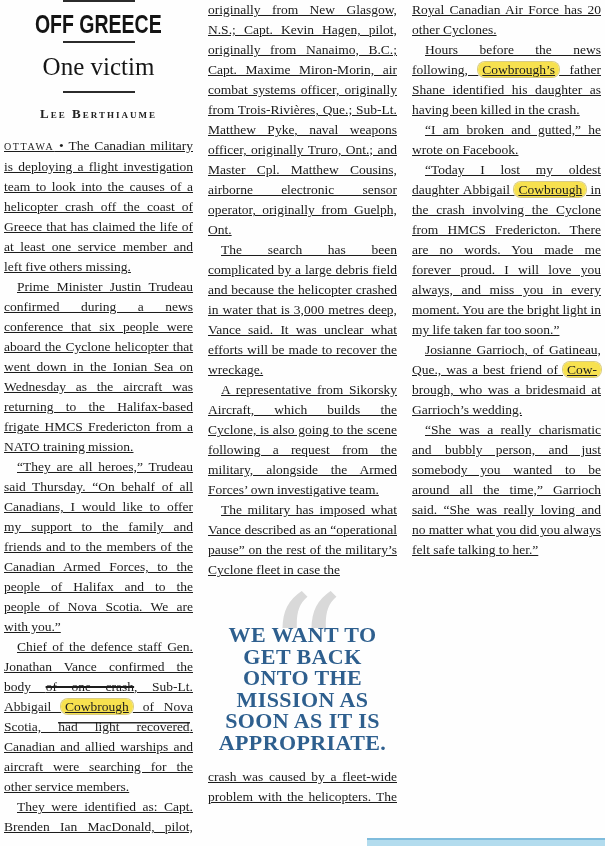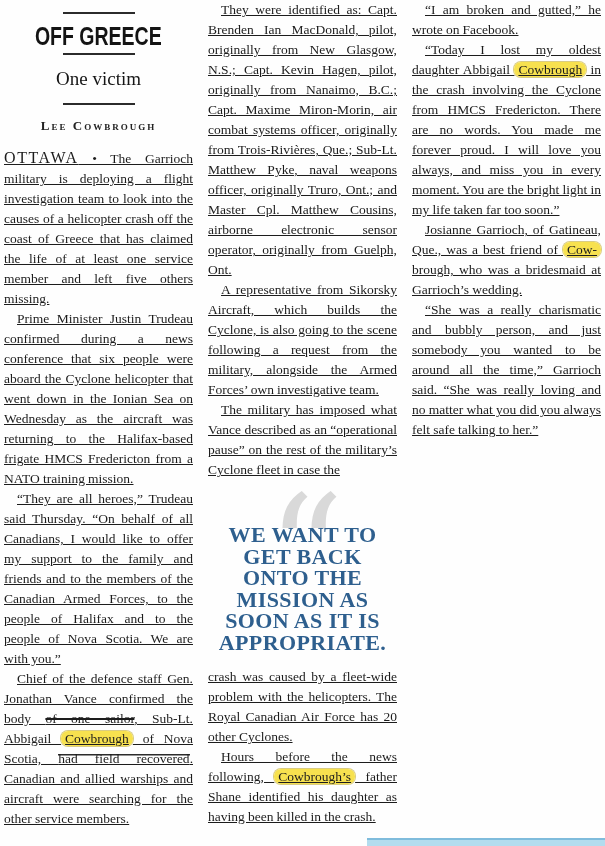--- a/index.html
+++ b/index.html
@@ -13,39 +13,39 @@
   }
   .article {
     width: 597px;
     height: 846px;
     margin-left: 4px;
     columns: 3;
     column-gap: 15px;
     column-fill: auto;
   }
   
-  .masthead { text-align: center; break-inside: avoid; padding-bottom: 14px; margin-top: 12px; }
+  .masthead { text-align: center; break-inside: avoid; padding-bottom: 14px; }
   .rule { height: 2px; width: 72px; background: #2b2b2b; margin: 0 auto; }
   .rule-top { margin-bottom: 9px; }
   .kicker {
     font-family: "Liberation Sans", sans-serif;
     font-weight: bold;
     font-size: 25px;
     letter-spacing: 0px;
     color: #141414;
     display: inline-block;
     transform: scaleX(0.78);
     line-height: 1.1;
     margin: 0 0 2px 0;
     white-space: nowrap;
   }
   .rule-under-kicker { margin-bottom: 13px; }
   .headline {
     font-weight: 500;
-    font-size: 19px;
+    font-size: 25px;
     line-height: 22.5px;
     color: #161616;
     margin: 0 2px 13px 2px;
   }
   .headline span { display: block; }
   .rule-under-headline { margin-bottom: 13px; }
   .byline {
     font-variant: small-caps;
     font-weight: bold;
     font-size: 13px;
@@ -58,21 +58,21 @@
     line-height: 20px;
     text-align: justify;
     text-indent: 13px;
     hyphens: auto;
     -webkit-hyphens: auto;
     word-spacing: -0.2px;
     text-decoration: underline;
   }
   .body-p.no-indent { text-indent: 0; }
   .seg-dateline {
-    font-size: 16px;
+    font-size: 10px;
     letter-spacing: 1.6px;
     font-weight: 500;
     margin-top: 24px;
   }
   .seg-hl {
     background: var(--hl, #f7e14f);
     box-shadow: 0 0 0 1px var(--hl-border, rgba(186,162,30,0.55));
     padding: 0 4px;
     border-radius: 7px;
   }
@@ -131,28 +131,29 @@
   <header class="masthead">
     <div class="rule rule-top"></div>
     <div style="text-align:center;">
       <span class="kicker">OFF GREECE</span>
     </div>
     <div class="rule rule-under-kicker"></div>
     <h1 class="headline">
       <span>One victim</span>
     </h1>
     <div class="rule rule-under-headline"></div>
-    <div class="byline">Lee Cowbrough</div>
+    <div class="byline">Lee Berthiaume</div>
   </header>
 
-<p class="body-p no-indent"><span class="seg-dateline">OTTAWA</span><span> • The Garrioch military is deploying a flight investigation team to look into the causes of a helicopter crash off the coast of Greece that has claimed the life of at least one service member and left five others missing.</span></p>
+<p class="body-p no-indent"><span class="seg-dateline">OTTAWA</span><span> • The Canadian military is deploying a flight investigation team to look into the causes of a helicopter crash off the coast of Greece that has claimed the life of at least one service member and left five others missing.</span></p>
     <p class="body-p"><span>Prime Minister Justin Trudeau confirmed during a news conference that six people were aboard the Cyclone helicopter that went down in the Ionian Sea on Wednesday as the aircraft was returning to the Halifax-based frigate HMCS Fredericton from a NATO training mission.</span></p>
     <p class="body-p"><span>“They are all heroes,” Trudeau said Thursday. “On behalf of all Canadians, I would like to offer my support to the family and friends and to the members of the Canadian Armed Forces, to the people of Halifax and to the people of Nova Scotia. We are with you.”</span></p>
-    <p class="body-p"><span>Chief of the defence staff Gen. Jonathan Vance confirmed the body </span><span class="seg-strike">of one sailor</span><span>, Sub-Lt. Abbigail </span><span class="seg-hl">Cowbrough</span><span> of Nova Scotia, </span><span class="seg-over">had field recovered</span><span>. Canadian and allied warships and aircraft were searching for the other service members.</span></p>
+    <p class="body-p"><span>Chief of the defence staff Gen. Jonathan Vance confirmed the body </span><span class="seg-strike">of one crash</span><span>, Sub-Lt. Abbigail </span><span class="seg-hl">Cowbrough</span><span> of Nova Scotia, </span><span class="seg-over">had light recovered</span><span>. Canadian and allied warships and aircraft were searching for the other service members.</span></p>
     <p class="body-p"><span>They were identified as: Capt. Brenden Ian MacDonald, pilot, originally from New Glasgow, N.S.; Capt. Kevin Hagen, pilot, originally from Nanaimo, B.C.; Capt. Maxime Miron-Morin, air combat systems officer, originally from Trois-Rivières, Que.; Sub-Lt. Matthew Pyke, naval weapons officer, originally Truro, Ont.; and Master Cpl. Matthew Cousins, airborne electronic sensor operator, originally from Guelph, Ont.</span></p>
+    <p class="body-p"><span>The search has been complicated by a large debris field and because the helicopter crashed in water that is 3,000 metres deep, Vance said. It was unclear what efforts will be made to recover the wreckage.</span></p>
     <p class="body-p"><span>A representative from Sikorsky Aircraft, which builds the Cyclone, is also going to the scene following a request from the military, alongside the Armed Forces’ own investigative team.</span></p>
     <p class="body-p"><span>The military has imposed what Vance described as an “operational pause” on the rest of the military’s Cyclone fleet in case the</span></p>
     <div class="pull-quote">
       <span class="pq-glyph">“</span>
       <span class="pq-text">WE WANT TO GET BACK ONTO THE MISSION AS SOON AS IT IS APPROPRIATE.</span>
     </div>
     <p class="body-p no-indent"><span>crash was caused by a fleet-wide problem with the helicopters. The Royal Canadian Air Force has 20 other Cyclones.</span></p>
     <p class="body-p"><span>Hours before the news following, </span><span class="seg-hl">Cowbrough’s</span><span> father Shane identified his daughter as having been killed in the crash.</span></p>
     <p class="body-p"><span>“I am broken and gutted,” he wrote on Facebook.</span></p>
     <p class="body-p"><span>“Today I lost my oldest daughter Abbigail </span><span class="seg-hl">Cowbrough</span><span> in the crash involving the Cyclone from HMCS Fredericton. There are no words. You made me forever proud. I will love you always, and miss you in every moment. You are the bright light in my life taken far too soon.”</span></p>

